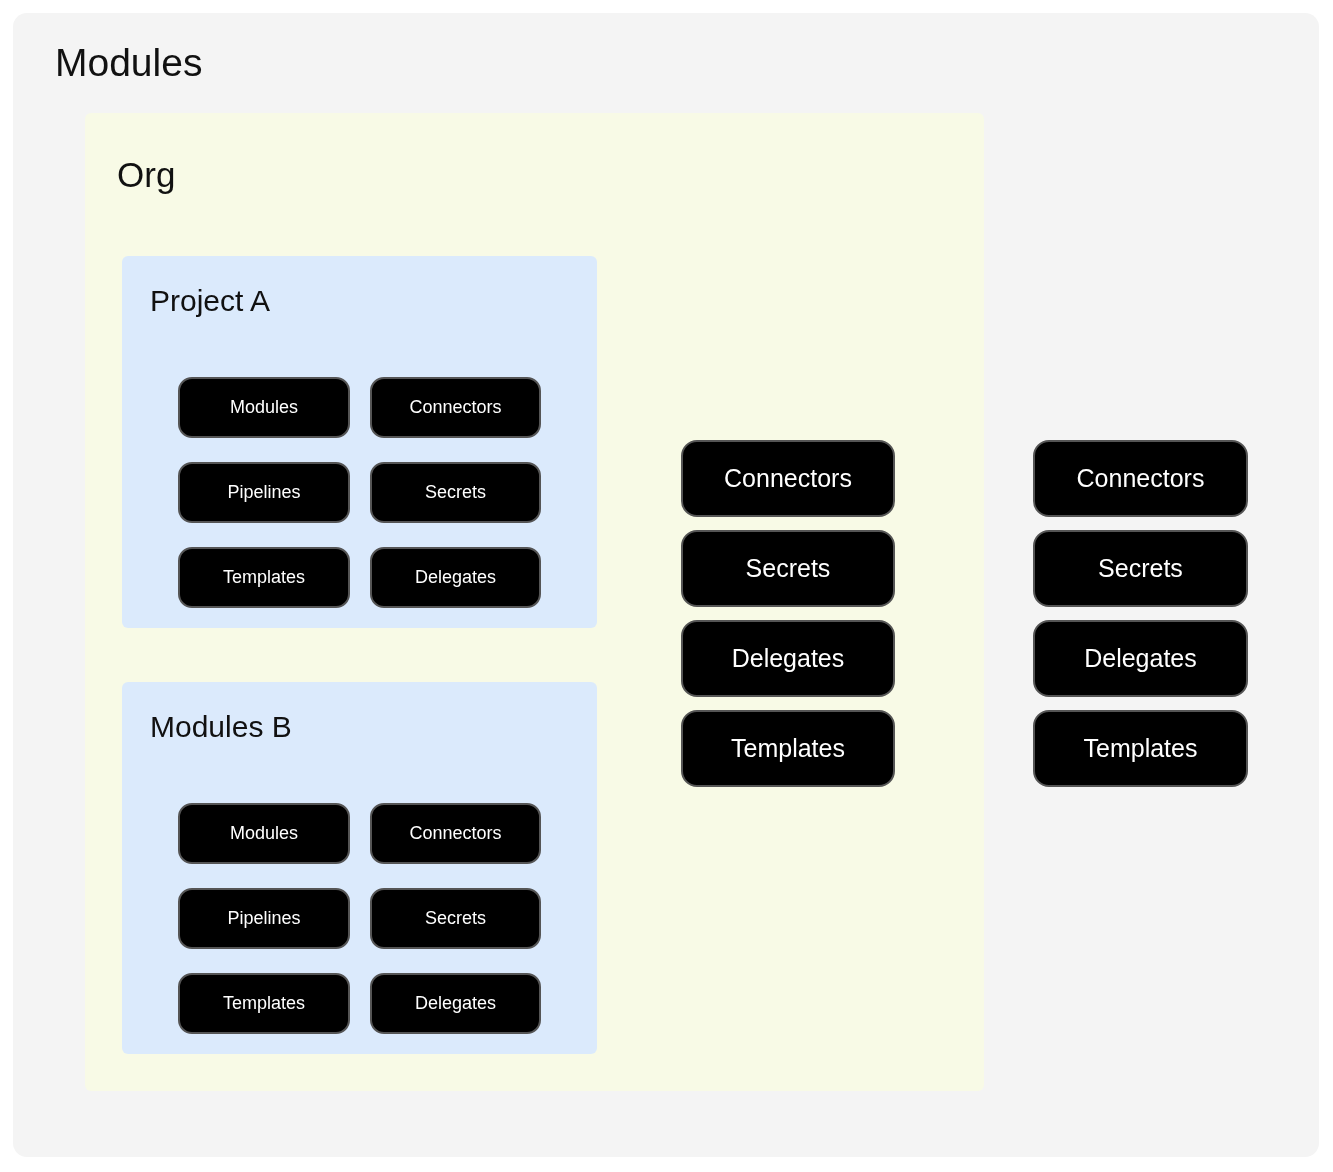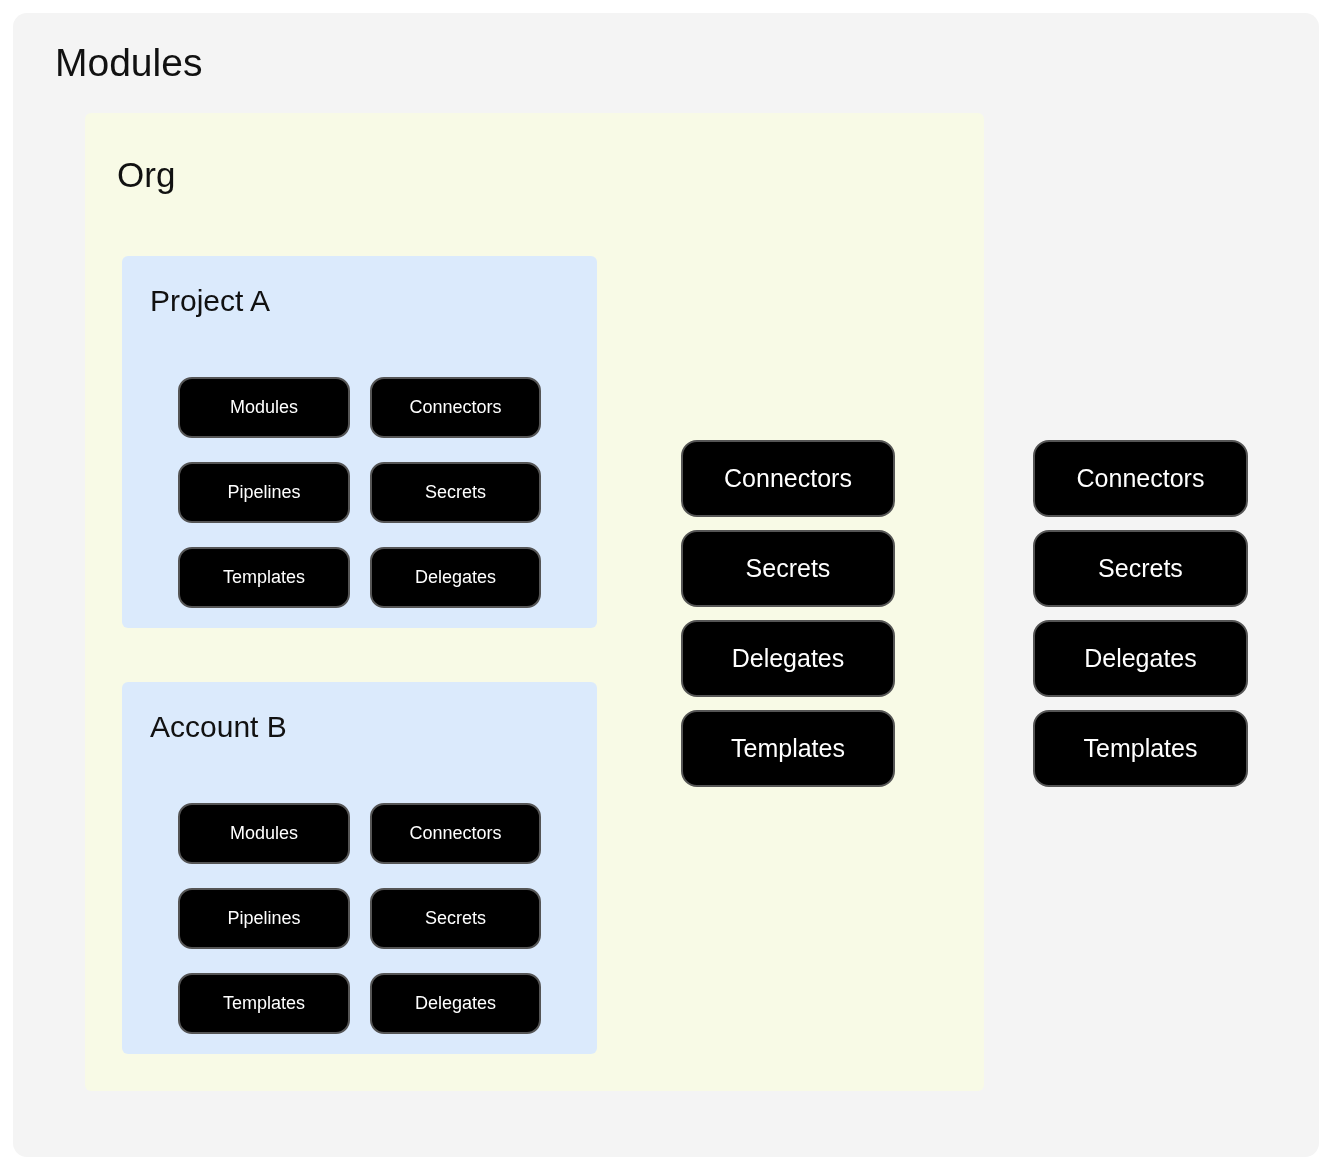--- a/index.html
+++ b/index.html
@@ -123,21 +123,21 @@
         <div class="pill">Modules</div>
         <div class="pill">Connectors</div>
         <div class="pill">Pipelines</div>
         <div class="pill">Secrets</div>
         <div class="pill">Templates</div>
         <div class="pill">Delegates</div>
       </div>
     </div>
 
     <div class="project project-b">
-      <div class="project-title">Account B</div>
+      <div class="project-title">Modules B</div>
       <div class="project-grid">
         <div class="pill">Modules</div>
         <div class="pill">Connectors</div>
         <div class="pill">Pipelines</div>
         <div class="pill">Secrets</div>
         <div class="pill">Templates</div>
         <div class="pill">Delegates</div>
       </div>
     </div>
 

